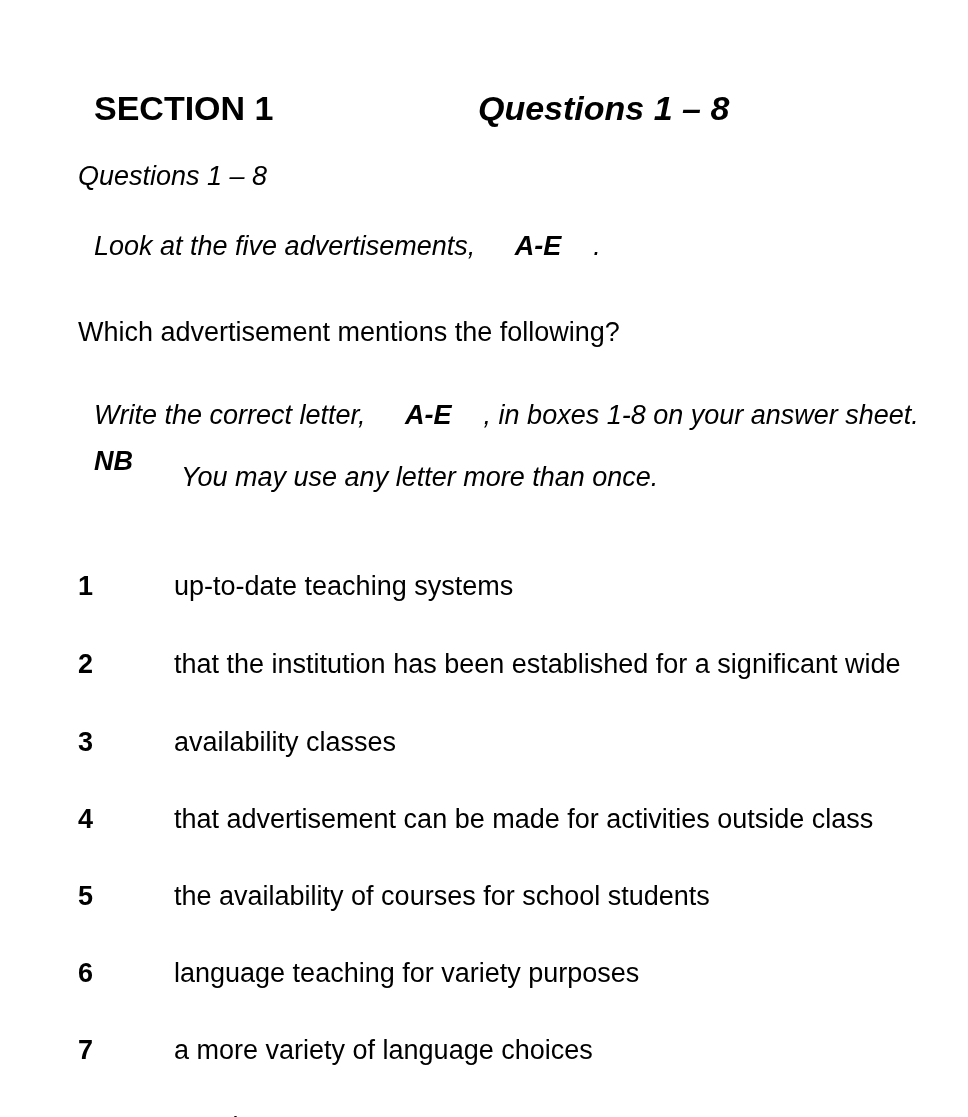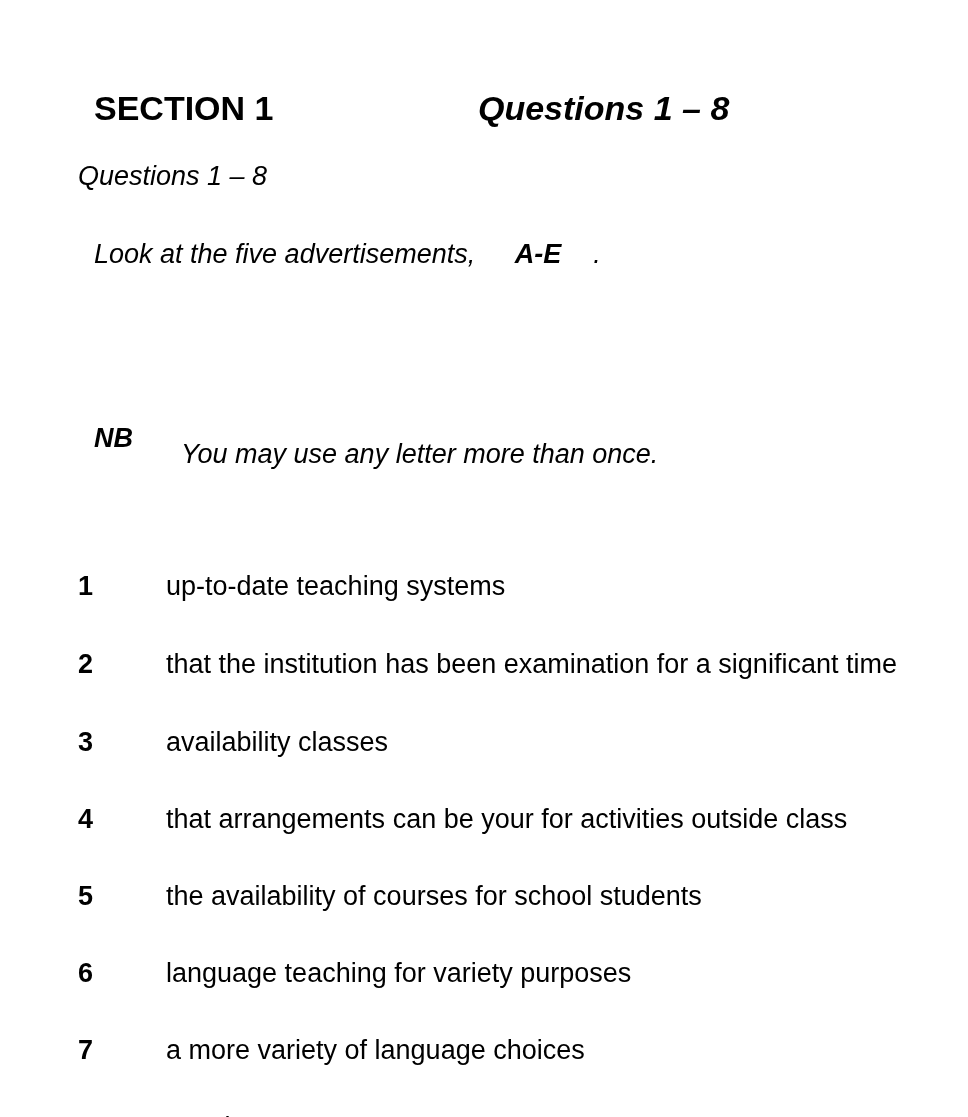--- a/index.html
+++ b/index.html
@@ -34,24 +34,24 @@
     white-space: nowrap;
   }
   .body-line {
     font-size: 27px;
     line-height: 36px;
     white-space: nowrap;
   }
   .italic { font-style: italic; }
   .bold { font-weight: bold; }
   .subtitle { top: 110px; }
-  .look-line { top: 188px; }
+  .look-line { top: 180px; }
   .which-line { top: 266px; }
   .write-line { top: 349px; }
-  .nb-line { top: 372px; }
+  .nb-line { top: 395px; }
   .nb-text {
     position: absolute;
     left: 103px; 
     white-space: nowrap;
     font-style: italic;
   }
   .q-row {
     position: absolute;
     left: 30px;
     width: 930px;
@@ -59,59 +59,61 @@
     line-height: 36px;
     white-space: nowrap;
   }
   .q-num {
     position: absolute;
     left: 0;
     font-weight: bold;
   }
   .q-text {
     position: absolute;
-    left: 88px; 
+    left: 96px; 
   }
 </style>
 </head>
 <body>
 
 <div class="page">
 
   <div class="abs title-row">
     <span class="title-section">SECTION 1</span>
     <span class="title-range">Questions 1 – 8</span>
   </div>
 
   <div class="abs body-line italic subtitle">Questions 1 – 8</div>
 
   <div class="abs body-line italic look-line"><span>Look at the five advertisements, </span><span class="bold">A-E</span><span>.</span></div>
 
+  <div class="abs body-line which-line">Which advertisement mentions the following?</div>
 
+  <div class="abs body-line italic write-line"><span>Write the correct letter, </span><span class="bold">A-E</span><span>, in boxes 1-8 on your answer sheet.</span></div>
 
   <div class="abs body-line italic nb-line">
     <span class="bold">NB</span>
     <span class="nb-text">You may use any letter more than once.</span>
   </div>
 
   <div class="q-row" style="top:504px">
     <span class="q-num">1</span>
     <span class="q-text">up-to-date teaching systems</span>
   </div>
   <div class="q-row" style="top:582px">
     <span class="q-num">2</span>
-    <span class="q-text">that the institution has been examination for a significant time</span>
+    <span class="q-text">that the institution has been established for a significant wide</span>
   </div>
   <div class="q-row" style="top:660px">
     <span class="q-num">3</span>
     <span class="q-text">availability classes</span>
   </div>
   <div class="q-row" style="top:737px">
     <span class="q-num">4</span>
-    <span class="q-text">that arrangements can be your for activities outside class</span>
+    <span class="q-text">that advertisement can be made for activities outside class</span>
   </div>
   <div class="q-row" style="top:814px">
     <span class="q-num">5</span>
     <span class="q-text">the availability of courses for school students</span>
   </div>
   <div class="q-row" style="top:891px">
     <span class="q-num">6</span>
     <span class="q-text">language teaching for variety purposes</span>
   </div>
   <div class="q-row" style="top:968px">

